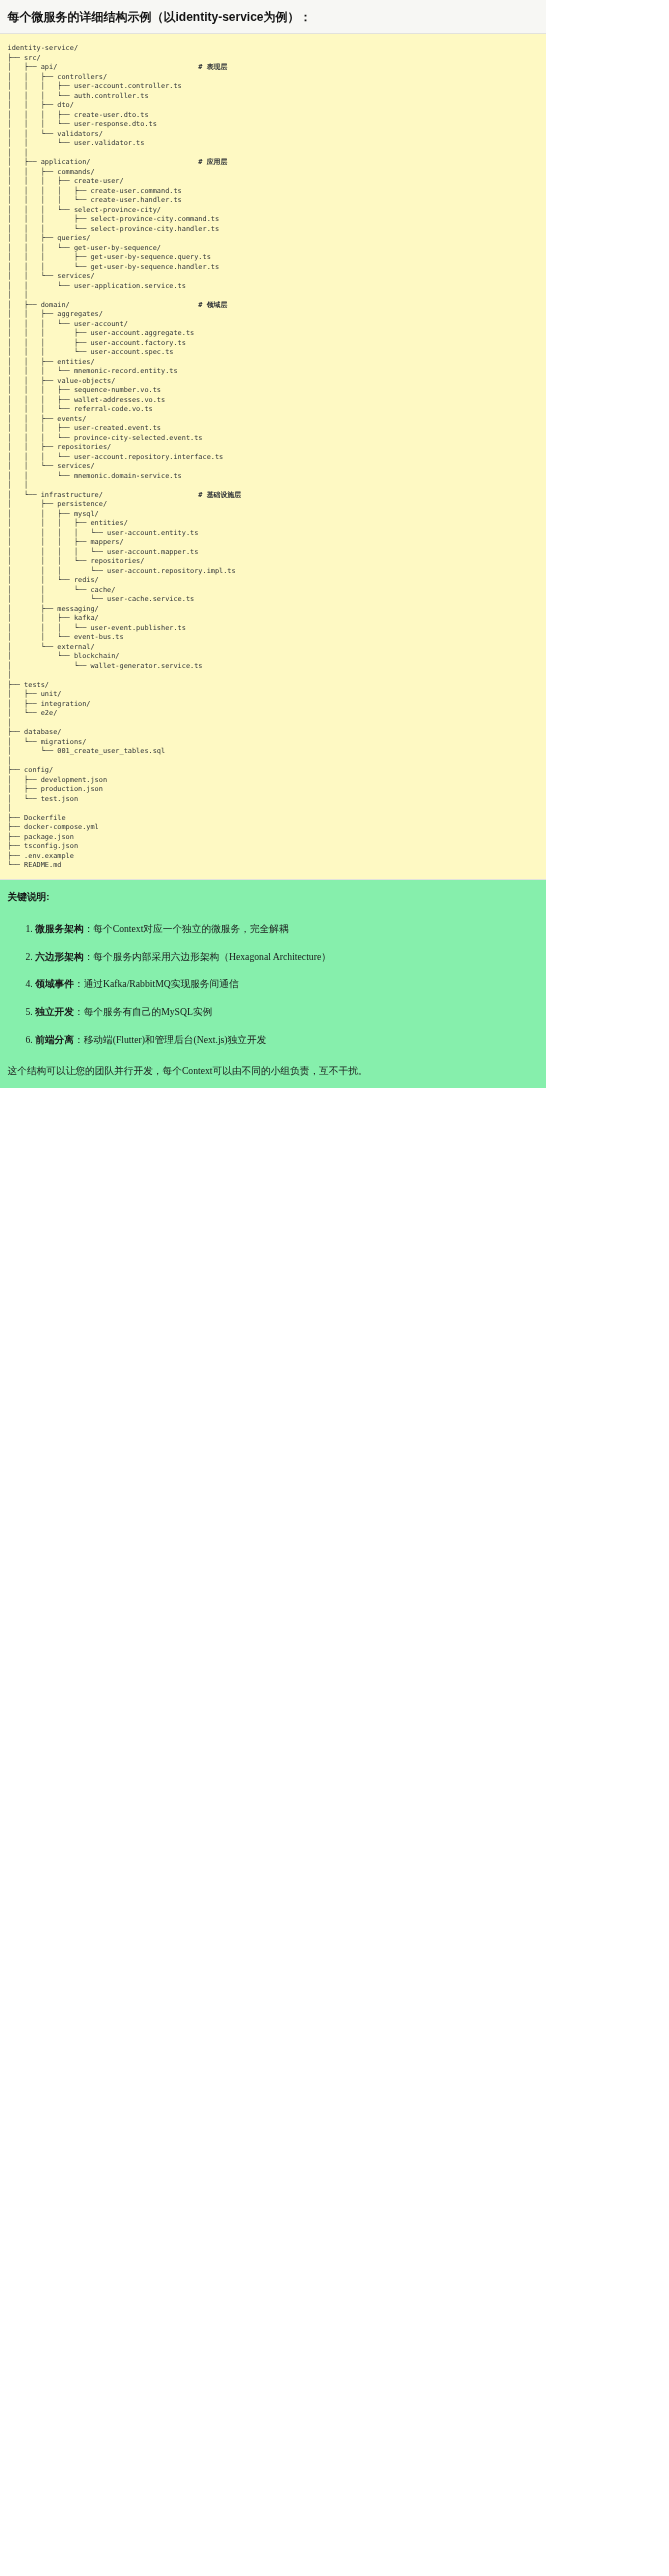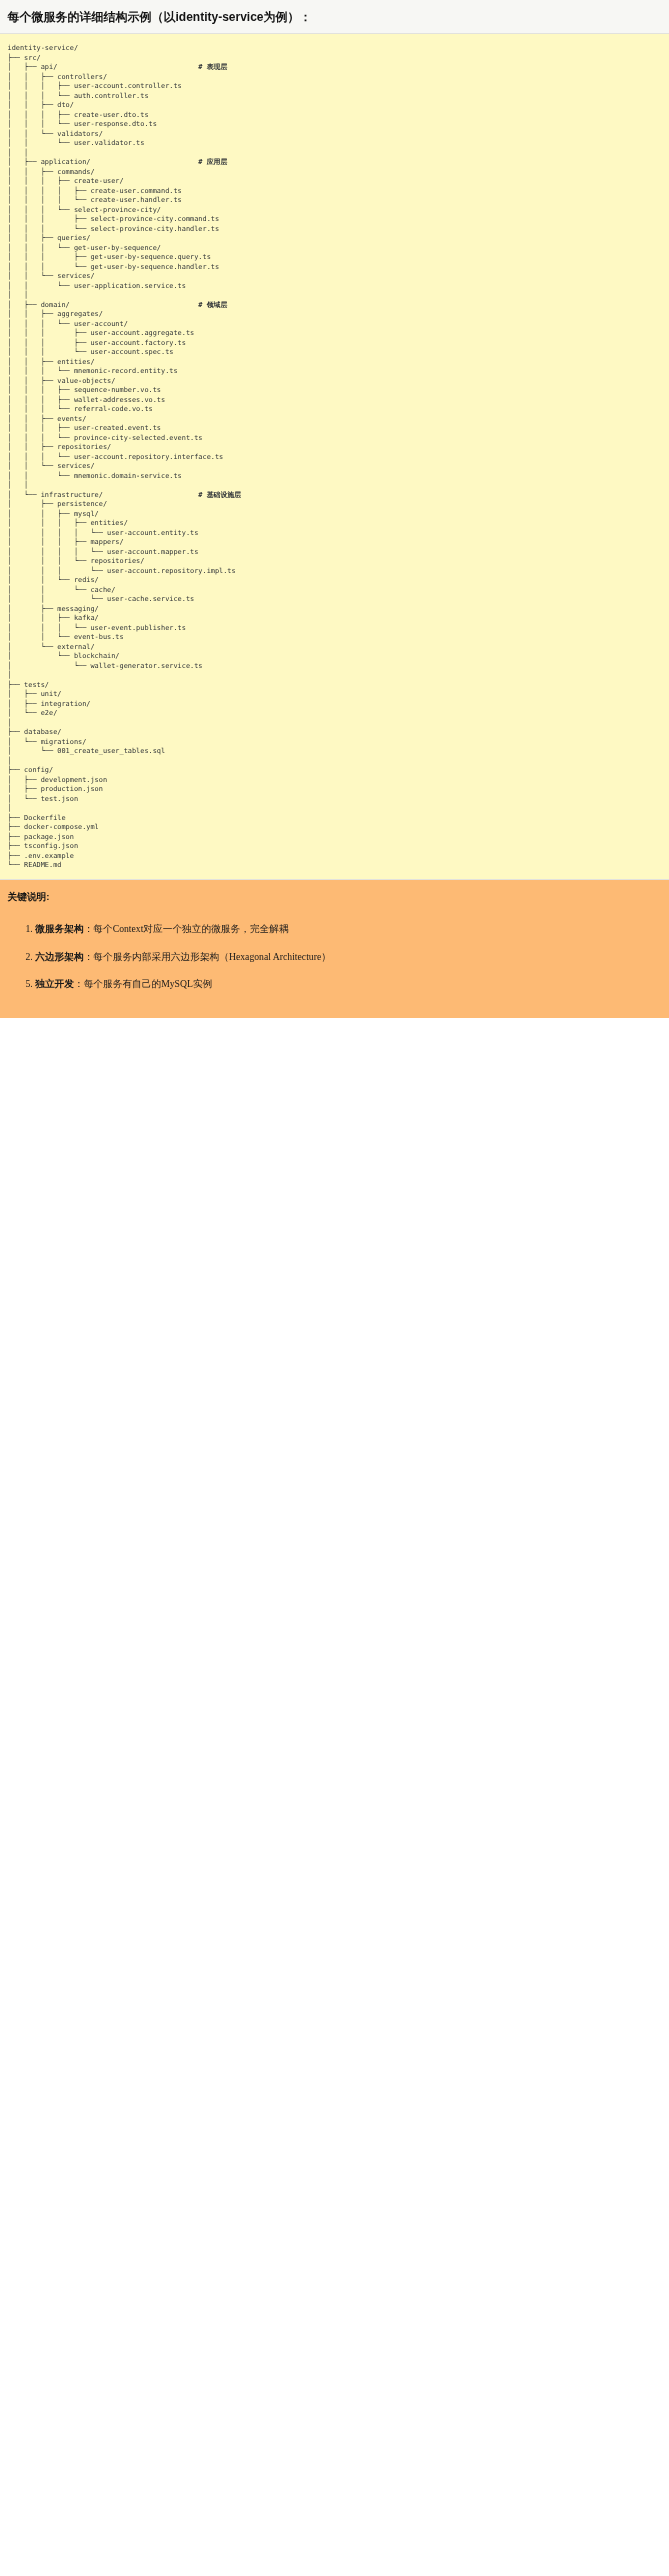--- a/index.html
+++ b/index.html
@@ -8,21 +8,21 @@
     padding: 0;
     background: #ffffff;
     width: 669px;
   }
   body {
     font-family: "Liberation Serif", "DejaVu Serif", serif;
     color: #1a1a1a;
   }
 
   .page {
-    width: 669px;
+    width: 546px;
     background: #ffffff;
   }
 
   
   .header-band {
     background: #f7f7f4;
     padding: 8.8px 7.5px 8.1px 7.5px;
     border-bottom: 0.6px solid #e2e2dd;
   }
   .header-title {
@@ -50,21 +50,21 @@
     margin: 0;
     letter-spacing: 0px;
     tab-size: 4;
   }
   .tree-line { display: block; height: 9.5px; white-space: pre; }
   .tree-path { display: inline; }
   .tree-comment { display: inline; font-weight: bold; }
 
   
   .notes-band {
-    background: #fdba74;
+    background: #86efac;
     padding: 10px 7.5px 8.8px 7.5px;
   }
   .notes-title {
     font-family: "Liberation Sans", "DejaVu Sans", sans-serif;
     font-weight: bold;
     font-size: 9.7px;
     line-height: 13.8px;
     color: #141414;
     margin: 0 0 8.8px 0;
   }
@@ -102,18 +102,21 @@
 
   <div class="tree-block">
     <pre class="tree-pre" id="tree-pre"><span class="tree-line"><span class="tree-path">identity-service/</span></span><span class="tree-line"><span class="tree-path">├── src/</span></span><span class="tree-line"><span class="tree-path">│   ├── api/</span><span>                                  </span><span class="tree-comment"># 表现层</span></span><span class="tree-line"><span class="tree-path">│   │   ├── controllers/</span></span><span class="tree-line"><span class="tree-path">│   │   │   ├── user-account.controller.ts</span></span><span class="tree-line"><span class="tree-path">│   │   │   └── auth.controller.ts</span></span><span class="tree-line"><span class="tree-path">│   │   ├── dto/</span></span><span class="tree-line"><span class="tree-path">│   │   │   ├── create-user.dto.ts</span></span><span class="tree-line"><span class="tree-path">│   │   │   └── user-response.dto.ts</span></span><span class="tree-line"><span class="tree-path">│   │   └── validators/</span></span><span class="tree-line"><span class="tree-path">│   │       └── user.validator.ts</span></span><span class="tree-line"><span class="tree-path">│   │</span></span><span class="tree-line"><span class="tree-path">│   ├── application/</span><span>                          </span><span class="tree-comment"># 应用层</span></span><span class="tree-line"><span class="tree-path">│   │   ├── commands/</span></span><span class="tree-line"><span class="tree-path">│   │   │   ├── create-user/</span></span><span class="tree-line"><span class="tree-path">│   │   │   │   ├── create-user.command.ts</span></span><span class="tree-line"><span class="tree-path">│   │   │   │   └── create-user.handler.ts</span></span><span class="tree-line"><span class="tree-path">│   │   │   └── select-province-city/</span></span><span class="tree-line"><span class="tree-path">│   │   │       ├── select-province-city.command.ts</span></span><span class="tree-line"><span class="tree-path">│   │   │       └── select-province-city.handler.ts</span></span><span class="tree-line"><span class="tree-path">│   │   ├── queries/</span></span><span class="tree-line"><span class="tree-path">│   │   │   └── get-user-by-sequence/</span></span><span class="tree-line"><span class="tree-path">│   │   │       ├── get-user-by-sequence.query.ts</span></span><span class="tree-line"><span class="tree-path">│   │   │       └── get-user-by-sequence.handler.ts</span></span><span class="tree-line"><span class="tree-path">│   │   └── services/</span></span><span class="tree-line"><span class="tree-path">│   │       └── user-application.service.ts</span></span><span class="tree-line"><span class="tree-path">│   │</span></span><span class="tree-line"><span class="tree-path">│   ├── domain/</span><span>                               </span><span class="tree-comment"># 领域层</span></span><span class="tree-line"><span class="tree-path">│   │   ├── aggregates/</span></span><span class="tree-line"><span class="tree-path">│   │   │   └── user-account/</span></span><span class="tree-line"><span class="tree-path">│   │   │       ├── user-account.aggregate.ts</span></span><span class="tree-line"><span class="tree-path">│   │   │       ├── user-account.factory.ts</span></span><span class="tree-line"><span class="tree-path">│   │   │       └── user-account.spec.ts</span></span><span class="tree-line"><span class="tree-path">│   │   ├── entities/</span></span><span class="tree-line"><span class="tree-path">│   │   │   └── mnemonic-record.entity.ts</span></span><span class="tree-line"><span class="tree-path">│   │   ├── value-objects/</span></span><span class="tree-line"><span class="tree-path">│   │   │   ├── sequence-number.vo.ts</span></span><span class="tree-line"><span class="tree-path">│   │   │   ├── wallet-addresses.vo.ts</span></span><span class="tree-line"><span class="tree-path">│   │   │   └── referral-code.vo.ts</span></span><span class="tree-line"><span class="tree-path">│   │   ├── events/</span></span><span class="tree-line"><span class="tree-path">│   │   │   ├── user-created.event.ts</span></span><span class="tree-line"><span class="tree-path">│   │   │   └── province-city-selected.event.ts</span></span><span class="tree-line"><span class="tree-path">│   │   ├── repositories/</span></span><span class="tree-line"><span class="tree-path">│   │   │   └── user-account.repository.interface.ts</span></span><span class="tree-line"><span class="tree-path">│   │   └── services/</span></span><span class="tree-line"><span class="tree-path">│   │       └── mnemonic.domain-service.ts</span></span><span class="tree-line"><span class="tree-path">│   │</span></span><span class="tree-line"><span class="tree-path">│   └── infrastructure/</span><span>                       </span><span class="tree-comment"># 基础设施层</span></span><span class="tree-line"><span class="tree-path">│       ├── persistence/</span></span><span class="tree-line"><span class="tree-path">│       │   ├── mysql/</span></span><span class="tree-line"><span class="tree-path">│       │   │   ├── entities/</span></span><span class="tree-line"><span class="tree-path">│       │   │   │   └── user-account.entity.ts</span></span><span class="tree-line"><span class="tree-path">│       │   │   ├── mappers/</span></span><span class="tree-line"><span class="tree-path">│       │   │   │   └── user-account.mapper.ts</span></span><span class="tree-line"><span class="tree-path">│       │   │   └── repositories/</span></span><span class="tree-line"><span class="tree-path">│       │   │       └── user-account.repository.impl.ts</span></span><span class="tree-line"><span class="tree-path">│       │   └── redis/</span></span><span class="tree-line"><span class="tree-path">│       │       └── cache/</span></span><span class="tree-line"><span class="tree-path">│       │           └── user-cache.service.ts</span></span><span class="tree-line"><span class="tree-path">│       ├── messaging/</span></span><span class="tree-line"><span class="tree-path">│       │   ├── kafka/</span></span><span class="tree-line"><span class="tree-path">│       │   │   └── user-event.publisher.ts</span></span><span class="tree-line"><span class="tree-path">│       │   └── event-bus.ts</span></span><span class="tree-line"><span class="tree-path">│       └── external/</span></span><span class="tree-line"><span class="tree-path">│           └── blockchain/</span></span><span class="tree-line"><span class="tree-path">│               └── wallet-generator.service.ts</span></span><span class="tree-line"><span class="tree-path">│</span></span><span class="tree-line"><span class="tree-path">├── tests/</span></span><span class="tree-line"><span class="tree-path">│   ├── unit/</span></span><span class="tree-line"><span class="tree-path">│   ├── integration/</span></span><span class="tree-line"><span class="tree-path">│   └── e2e/</span></span><span class="tree-line"><span class="tree-path">│</span></span><span class="tree-line"><span class="tree-path">├── database/</span></span><span class="tree-line"><span class="tree-path">│   └── migrations/</span></span><span class="tree-line"><span class="tree-path">│       └── 001_create_user_tables.sql</span></span><span class="tree-line"><span class="tree-path">│</span></span><span class="tree-line"><span class="tree-path">├── config/</span></span><span class="tree-line"><span class="tree-path">│   ├── development.json</span></span><span class="tree-line"><span class="tree-path">│   ├── production.json</span></span><span class="tree-line"><span class="tree-path">│   └── test.json</span></span><span class="tree-line"><span class="tree-path">│</span></span><span class="tree-line"><span class="tree-path">├── Dockerfile</span></span><span class="tree-line"><span class="tree-path">├── docker-compose.yml</span></span><span class="tree-line"><span class="tree-path">├── package.json</span></span><span class="tree-line"><span class="tree-path">├── tsconfig.json</span></span><span class="tree-line"><span class="tree-path">├── .env.example</span></span><span class="tree-line"><span class="tree-path">└── README.md</span></span></pre>
   </div>
 
   <div class="notes-band">
     <div class="notes-title">关键说明:</div>
     <ul class="notes-list" id="notes-list">
         <li><span class="note-num">1. </span><span class="note-term">微服务架构</span><span class="note-sep">：</span><span class="note-desc">每个Context对应一个独立的微服务，完全解耦</span></li>
         <li><span class="note-num">2. </span><span class="note-term">六边形架构</span><span class="note-sep">：</span><span class="note-desc">每个服务内部采用六边形架构（Hexagonal Architecture）</span></li>
+        <li><span class="note-num">4. </span><span class="note-term">领域事件</span><span class="note-sep">：</span><span class="note-desc">通过Kafka/RabbitMQ实现服务间通信</span></li>
         <li><span class="note-num">5. </span><span class="note-term">独立开发</span><span class="note-sep">：</span><span class="note-desc">每个服务有自己的MySQL实例</span></li>
+        <li><span class="note-num">6. </span><span class="note-term">前端分离</span><span class="note-sep">：</span><span class="note-desc">移动端(Flutter)和管理后台(Next.js)独立开发</span></li>
       </ul>
+    <p class="closing-para">这个结构可以让您的团队并行开发，每个Context可以由不同的小组负责，互不干扰。</p>
   </div>
 
 </div>
 
 
 </body></html>

